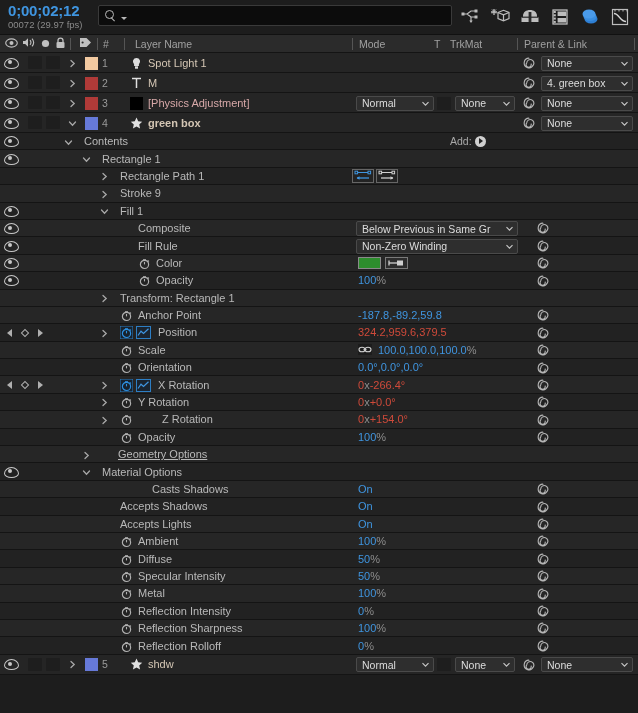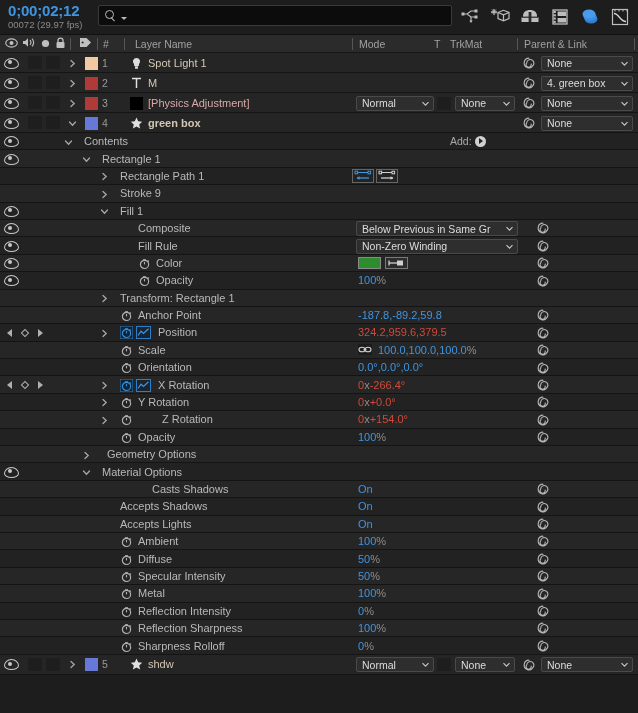--- a/index.html
+++ b/index.html
@@ -756,21 +756,21 @@
           <path d="M7 2.2a4.8 4.8 0 104.3 6.9 3.6 3.6 0 10-6.6-2.2 2.6 2.6 0 104.5 1.1" fill="none" stroke="#b5b5b5" stroke-width="1.15" stroke-linecap="round"></path>
         </svg>
       </span>
     </div>
     <div class="row prop alt">
       <span class="twirl" style="left:82px;top:4.5px;">
         <svg width="9" height="9" viewBox="0 0 9 9">
           <path d="M3 1.5L6.2 4.5 3 7.5" fill="none" stroke="#a8a8a8" stroke-width="1.3" stroke-linecap="round"></path>
         </svg>
       </span>
-      <span class="pname" style="left:107px;">Geometry Options</span>
+      <span class="pname" style="left:118px;text-decoration:underline;">Geometry Options</span>
     </div>
     <div class="row prop">
       <span class="gut-eye"><span class="eye"></span></span>
       <span class="twirl" style="left:82px;top:4.5px;">
         <svg width="9" height="9" viewBox="0 0 9 9">
           <path d="M1.5 3L4.5 6.2 7.5 3" fill="none" stroke="#a8a8a8" stroke-width="1.3" stroke-linecap="round"></path>
         </svg>
       </span>
       <span class="pname" style="left:102px;">Material Options</span>
     </div>
@@ -905,21 +905,21 @@
     </div>
     <div class="row prop">
       <span class="stopwatch" style="left:120px;top:2.2px;">
         <svg width="13" height="13" viewBox="0 0 13 13">
           <circle cx="6.5" cy="7.4" r="4.1" fill="none" stroke="#b0b0b0" stroke-width="1.2"></circle>
           <path d="M6.5 7.4V4.9" stroke="#b0b0b0" stroke-width="1.1"></path>
           <path d="M5 2.2h3v1.4H5z" fill="#b0b0b0"></path>
           <path d="M9.6 3.3l1.3 1.2" stroke="#b0b0b0" stroke-width="1.1"></path>
         </svg>
       </span>
-      <span class="pname" style="left:138px;">Sharpness Rolloff</span>
+      <span class="pname" style="left:138px;">Reflection Rolloff</span>
       <span class="val blue" style="left:358px;"><span>0</span><span class="unit">%</span></span>
       <span class="parentlink-ico" style="left:536px;top:1.5px;">
         <svg width="14" height="14" viewBox="0 0 14 14">
           <path d="M7 2.2a4.8 4.8 0 104.3 6.9 3.6 3.6 0 10-6.6-2.2 2.6 2.6 0 104.5 1.1" fill="none" stroke="#b5b5b5" stroke-width="1.15" stroke-linecap="round"></path>
         </svg>
       </span>
     </div>
     <div class="row layer">
       <span class="gut-eye"><span class="eye"></span></span>
       <span class="sw-box sw-a"></span>

